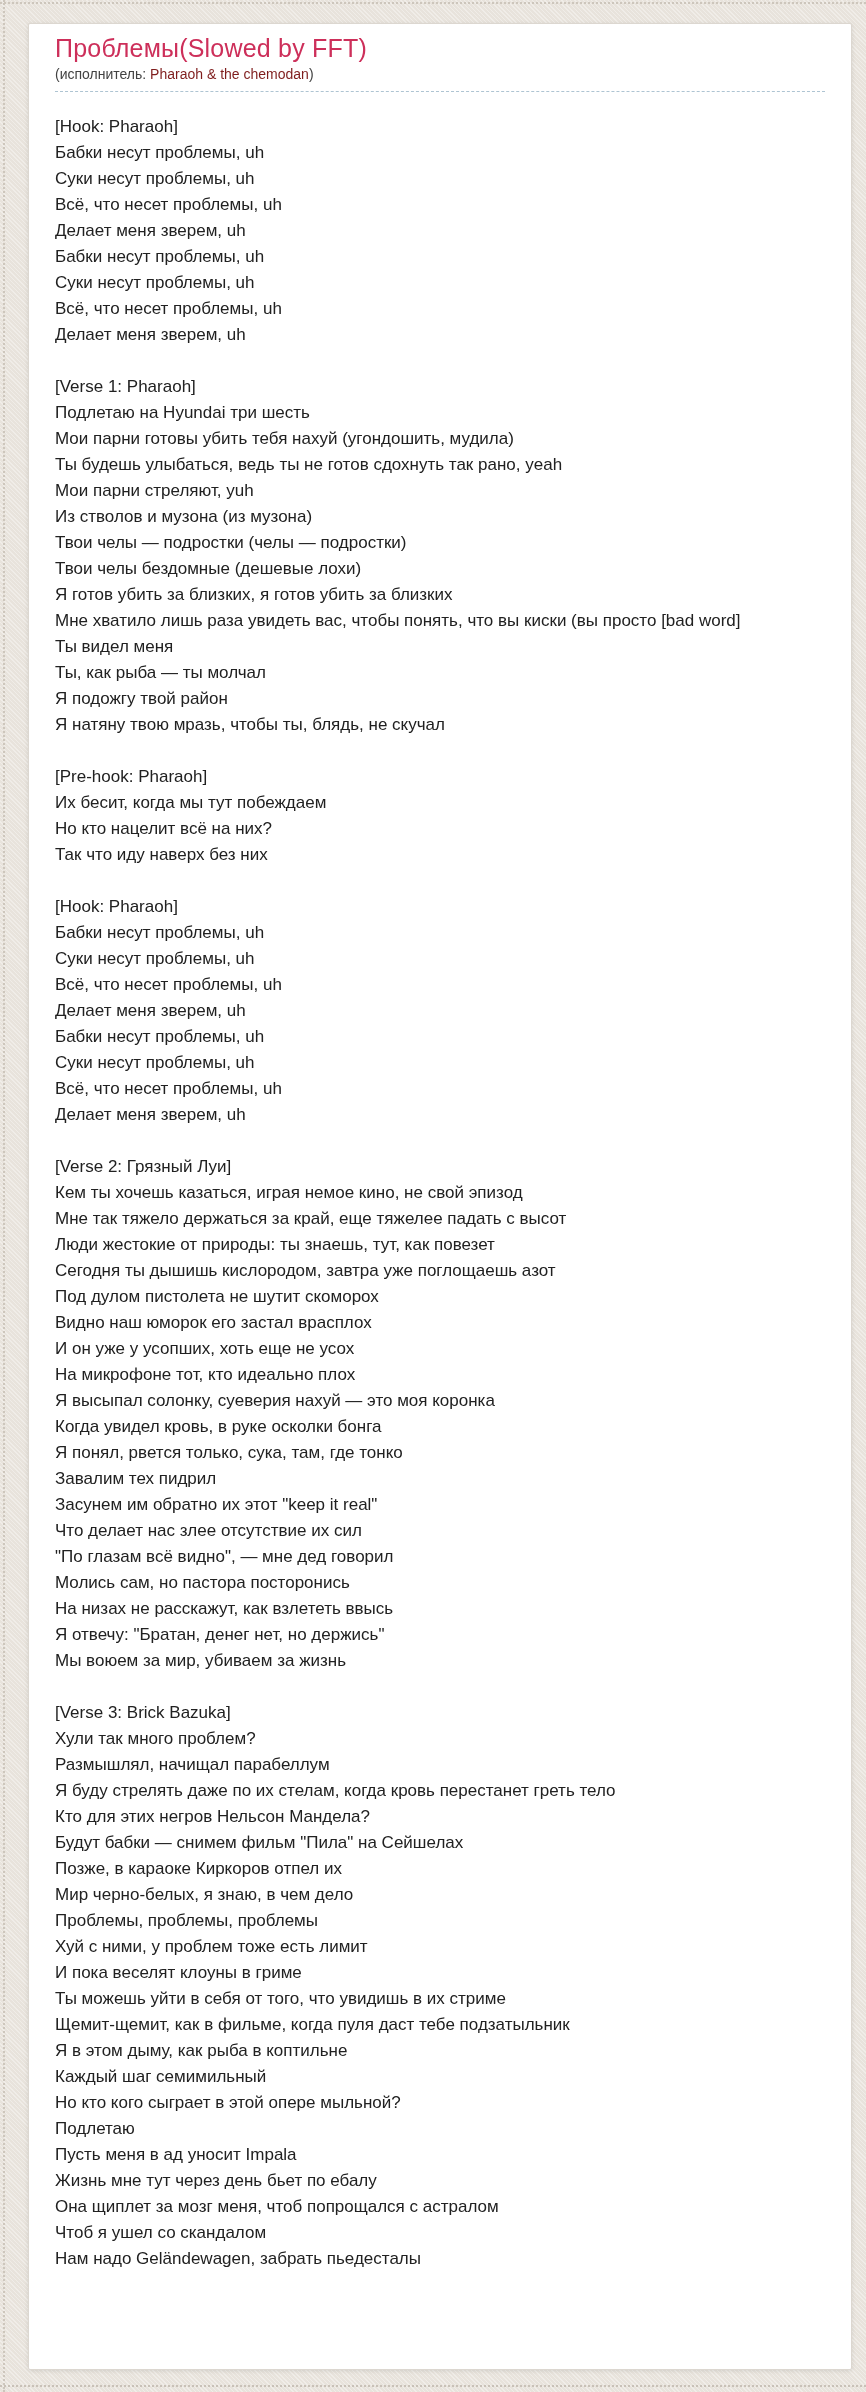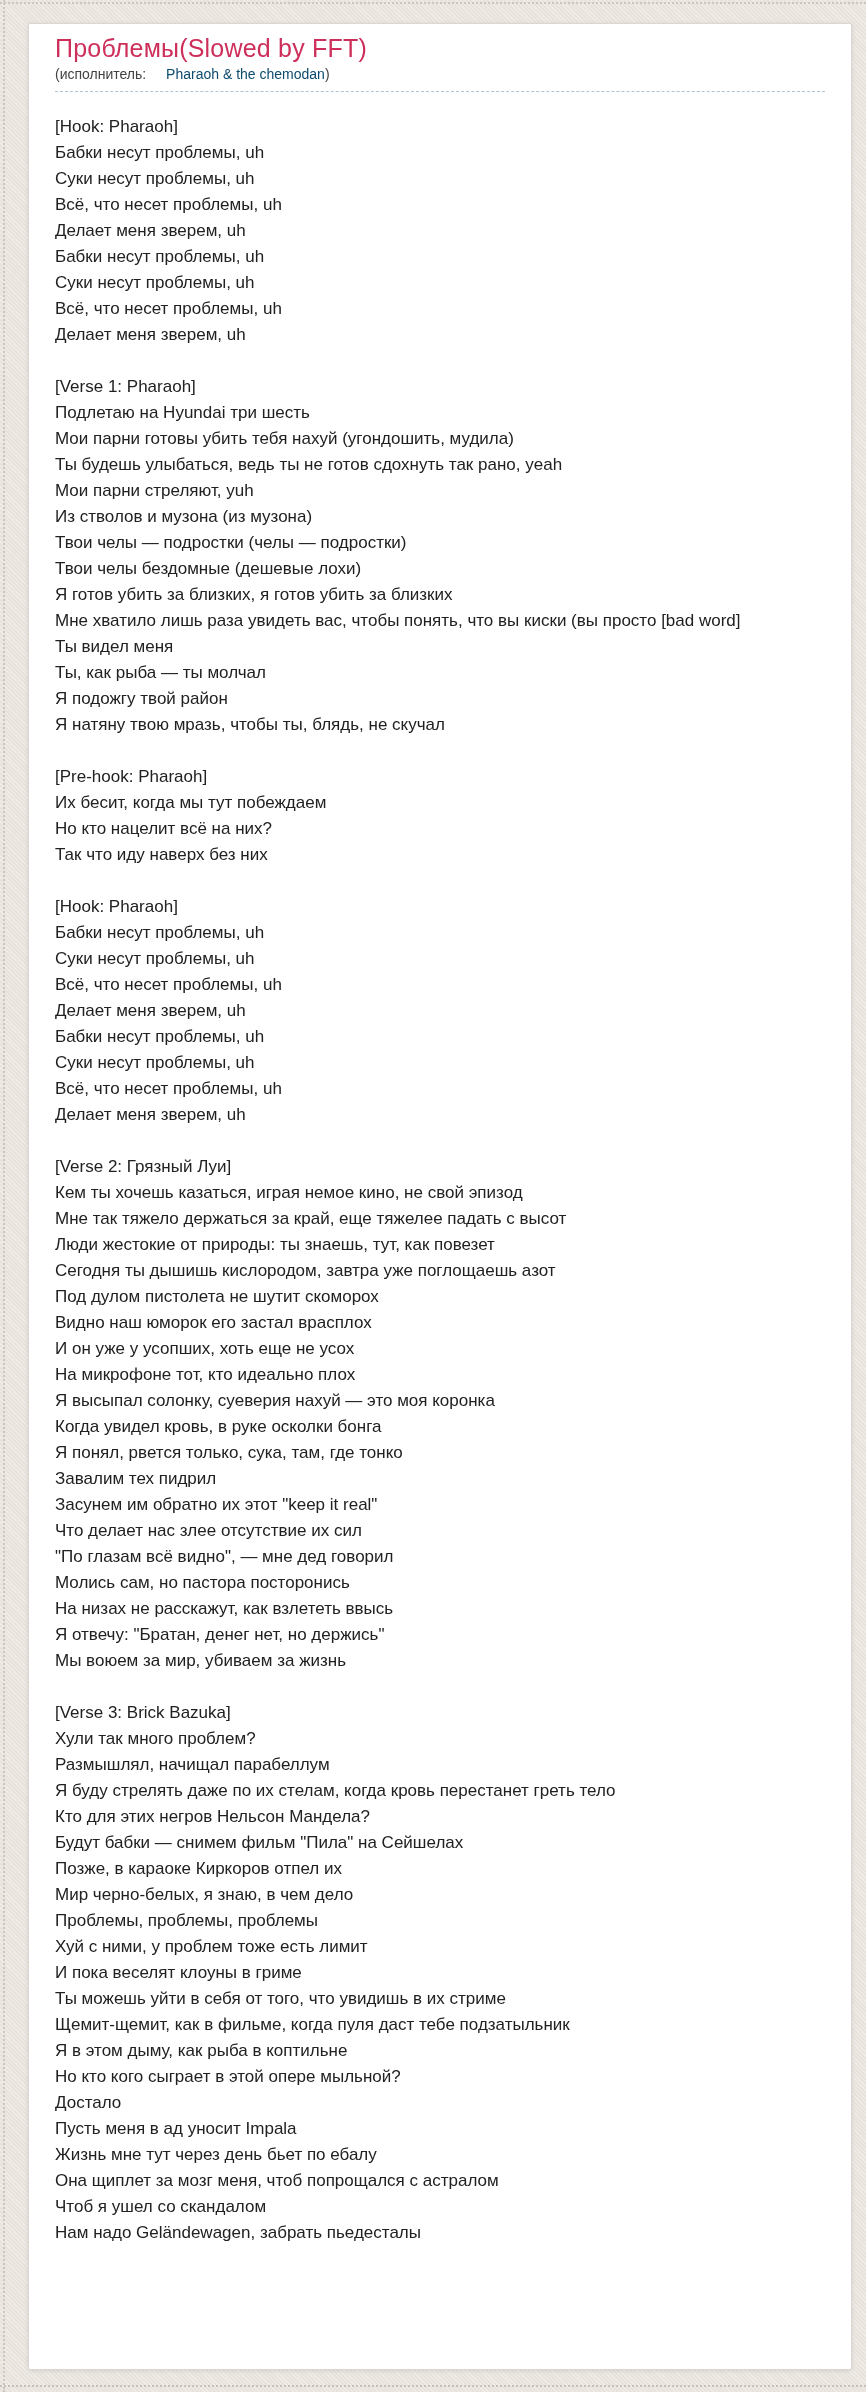--- a/index.html
+++ b/index.html
@@ -18,21 +18,21 @@
     background:#ffffff; border:1px solid #dcd7d0; border-radius:2px;
     box-shadow:0 1px 4px rgba(0,0,0,.10);
     padding:10px 26px 0 26px; overflow:hidden;
   }
   .head { border-bottom:1px dashed #aec4d2; padding-bottom:9px; }
   .title {
     margin:0; font-size:25px; line-height:28px; font-weight:400;
     color:#cd2f5a; letter-spacing:.2px;
   }
   .artist { margin-top:4px; font-size:14px; line-height:16px; color:#424242; }
-  .artist a { color:#0c4a6e; text-decoration:none; cursor:pointer;margin-left:16px; }
+  .artist a { color:#7f1d1d; text-decoration:none; cursor:pointer; }
   .lyrics { margin-top:22px; font-size:17px; line-height:26px; color:#212121; }
   .line { white-space:nowrap; overflow:hidden; }
   .section + .section { margin-top:26px; }
 </style>
 </head>
 <body>
 
 <div class="stitch-top"></div>
 <div class="stitch-left"></div>
 <div class="stitch-bottom"></div>
@@ -117,22 +117,23 @@
         <div class="line">Кто для этих негров Нельсон Мандела?</div>
         <div class="line">Будут бабки — снимем фильм "Пила" на Сейшелах</div>
         <div class="line">Позже, в караоке Киркоров отпел их</div>
         <div class="line">Мир черно-белых, я знаю, в чем дело</div>
         <div class="line">Проблемы, проблемы, проблемы</div>
         <div class="line">Хуй с ними, у проблем тоже есть лимит</div>
         <div class="line">И пока веселят клоуны в гриме</div>
         <div class="line">Ты можешь уйти в себя от того, что увидишь в их стриме</div>
         <div class="line">Щемит-щемит, как в фильме, когда пуля даст тебе подзатыльник</div>
         <div class="line">Я в этом дыму, как рыба в коптильне</div>
+        <div class="line">Каждый шаг семимильный</div>
         <div class="line">Но кто кого сыграет в этой опере мыльной?</div>
-        <div class="line">Достало</div>
+        <div class="line">Подлетаю</div>
         <div class="line">Пусть меня в ад уносит Impala</div>
         <div class="line">Жизнь мне тут через день бьет по ебалу</div>
         <div class="line">Она щиплет за мозг меня, чтоб попрощался с астралом</div>
         <div class="line">Чтоб я ушел со скандалом</div>
         <div class="line">Нам надо Geländewagen, забрать пьедесталы</div>
       </div>
     </div>
 </div>
 
 </body></html>

